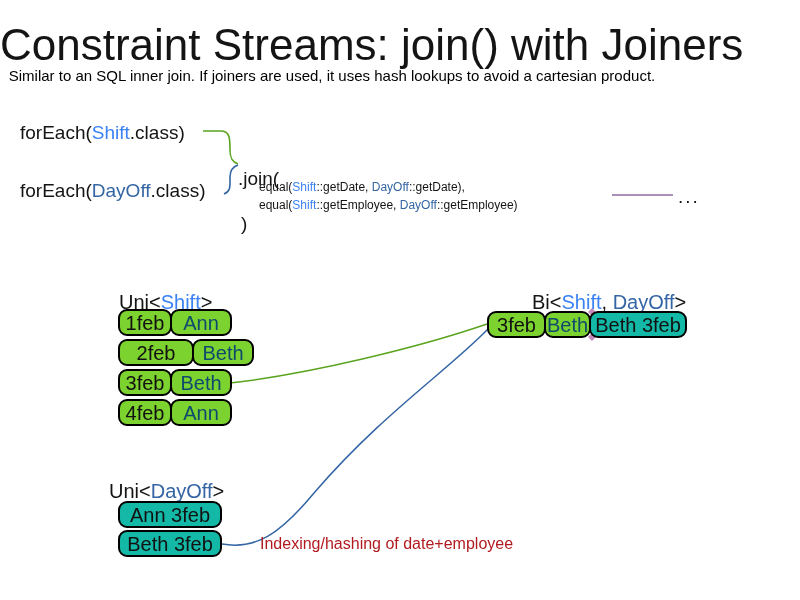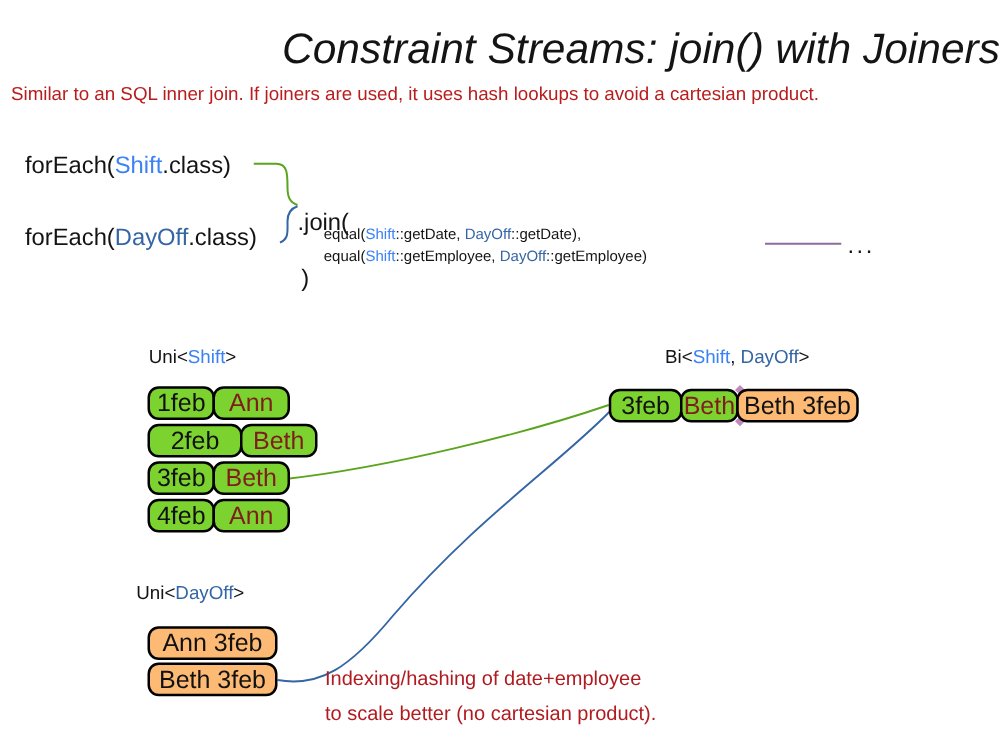--- a/index.html
+++ b/index.html
@@ -1,41 +1,41 @@
 <!DOCTYPE html>
 <html><head>
 <meta charset="utf-8">
 <style>
   html,body{margin:0;padding:0;}
   body{
     width:800px;height:600px;position:relative;background:#ffffff;
     font-family:"Liberation Sans", sans-serif;color:#111;overflow:hidden;
   }
   .abs{position:absolute;white-space:nowrap;}
-  #title{top:20px;left:0;width:800px;text-align:right;font-size:34px;color:#141414;font-style:italic;}
-  #subtitle{top:67px;left:0;width:664px;text-align:center;font-size:15px;color:#b91c1c;}
+  #title{top:20px;left:0;width:800px;text-align:left;font-size:44px;color:#141414;}
+  #subtitle{top:67px;left:0;width:664px;text-align:center;font-size:15px;color:#000000;}
 
   .code-big{font-size:19px;color:#141414;}
   .code-small{font-size:12px;color:#141414;}
   .green-t{color:#3b82f6;}
   .blue-t{color:#3465a4;}
-  .orange-t{color:#7f1d1d;}
+  .orange-t{color:#0c4a6e;}
 
   #svg-layer{position:absolute;top:0;left:0;width:800px;height:600px;pointer-events:none;}
 
-  .tbl-label{font-size:15px;color:#141414;}
+  .tbl-label{font-size:20px;color:#141414;margin-top:14px;}
 
   .row{position:absolute;display:flex;}
   .cell{
     box-sizing:border-box;height:27px;border:2px solid #000;border-radius:9px;
     display:flex;align-items:center;justify-content:center;
     font-size:20px;line-height:1;
   }
   .cell.green{background:#7cd22e;}
-  .cell.blue{background:#fdba74;}
+  .cell.blue{background:#14b8a6;}
   .cell + .cell{margin-left:-2px;}
 
   #note{top:530px;left:260px;font-size:16px;line-height:28px;color:#b11a1f;white-space:pre-line;}
   #ellipsis{top:186px;left:678px;font-size:19px;letter-spacing:2px;color:#141414;}
 </style>
 </head>
 <body>
 
 <svg id="svg-layer" viewBox="0 0 800 600">
   <path d="M 203,131 L 221,131 C 230,131 230,139 230,150 C 230,158 232,162 238,164" fill="none" stroke="#5aa41e" stroke-width="1.6"></path>
@@ -93,13 +93,13 @@
 
 <div class="abs tbl-label" style="top:466px;left:109px;"><span>Uni&lt;</span><span class="blue-t">DayOff</span><span>&gt;</span></div>
 
 <div class="row" style="top:501px;left:118px;">
   <div class="cell blue" style="width:104px;">Ann 3feb</div>
 </div>
 <div class="row" style="top:530px;left:118px;">
   <div class="cell blue" style="width:104px;">Beth 3feb</div>
 </div>
 
-<div id="note" class="abs"><span>Indexing/hashing of date+employee</span><br><span>to scale better (no cartesian product).</span></div>
+<div id="note" class="abs"><span>Indexing/hashing of date+employee</span><br></div>
 
 </body></html>

